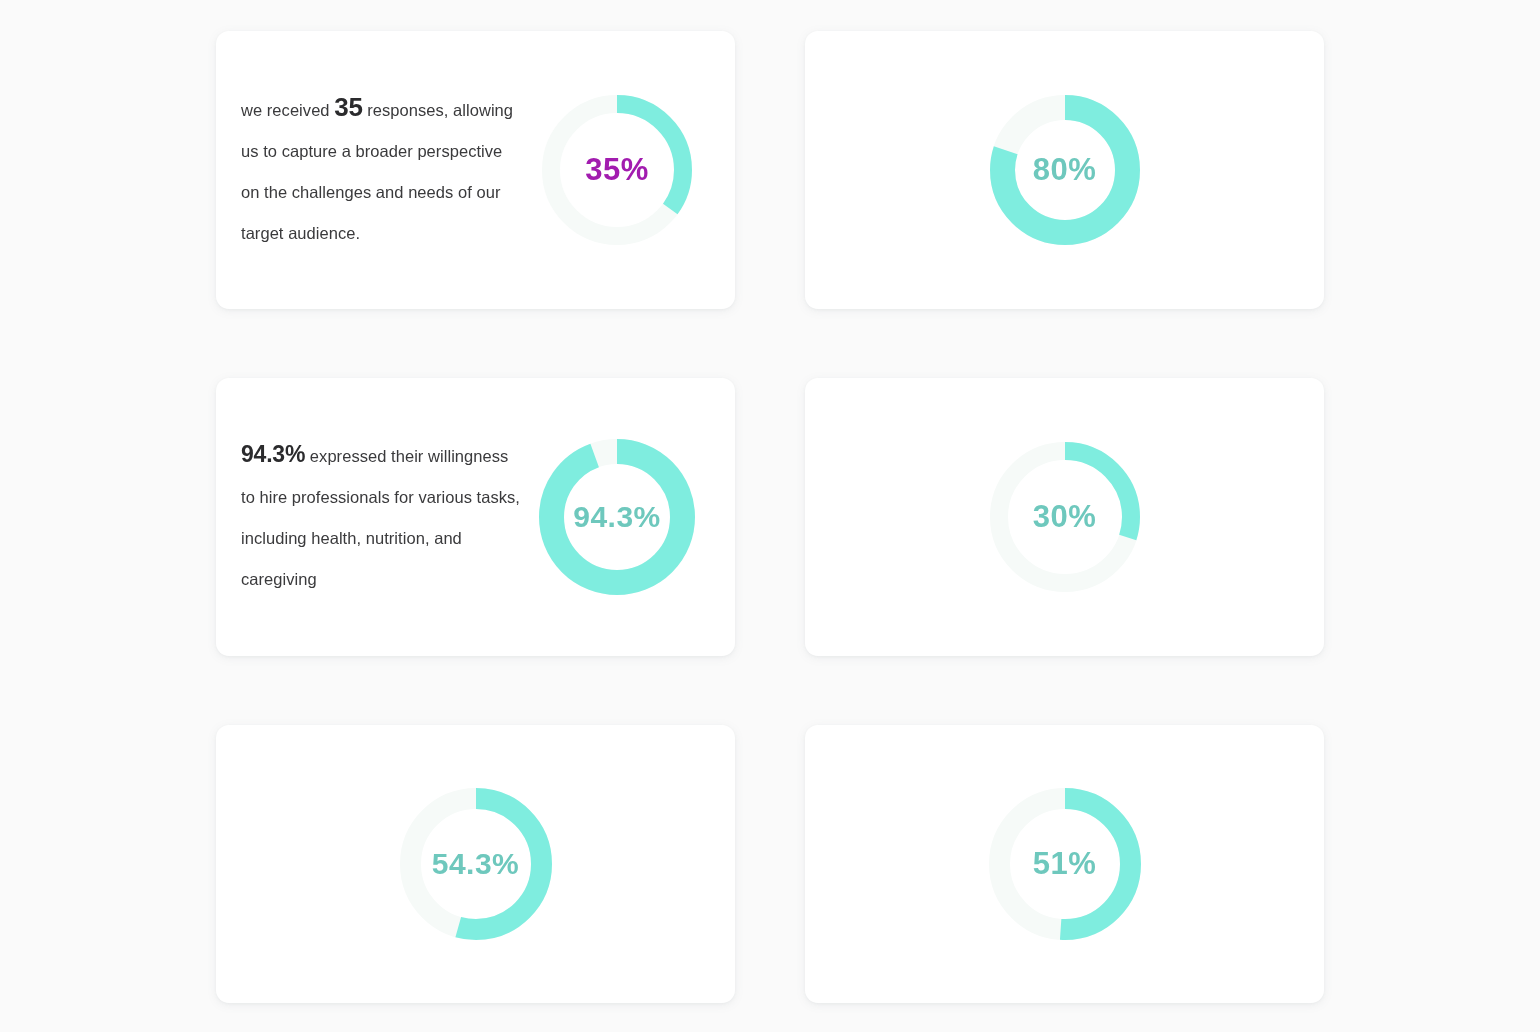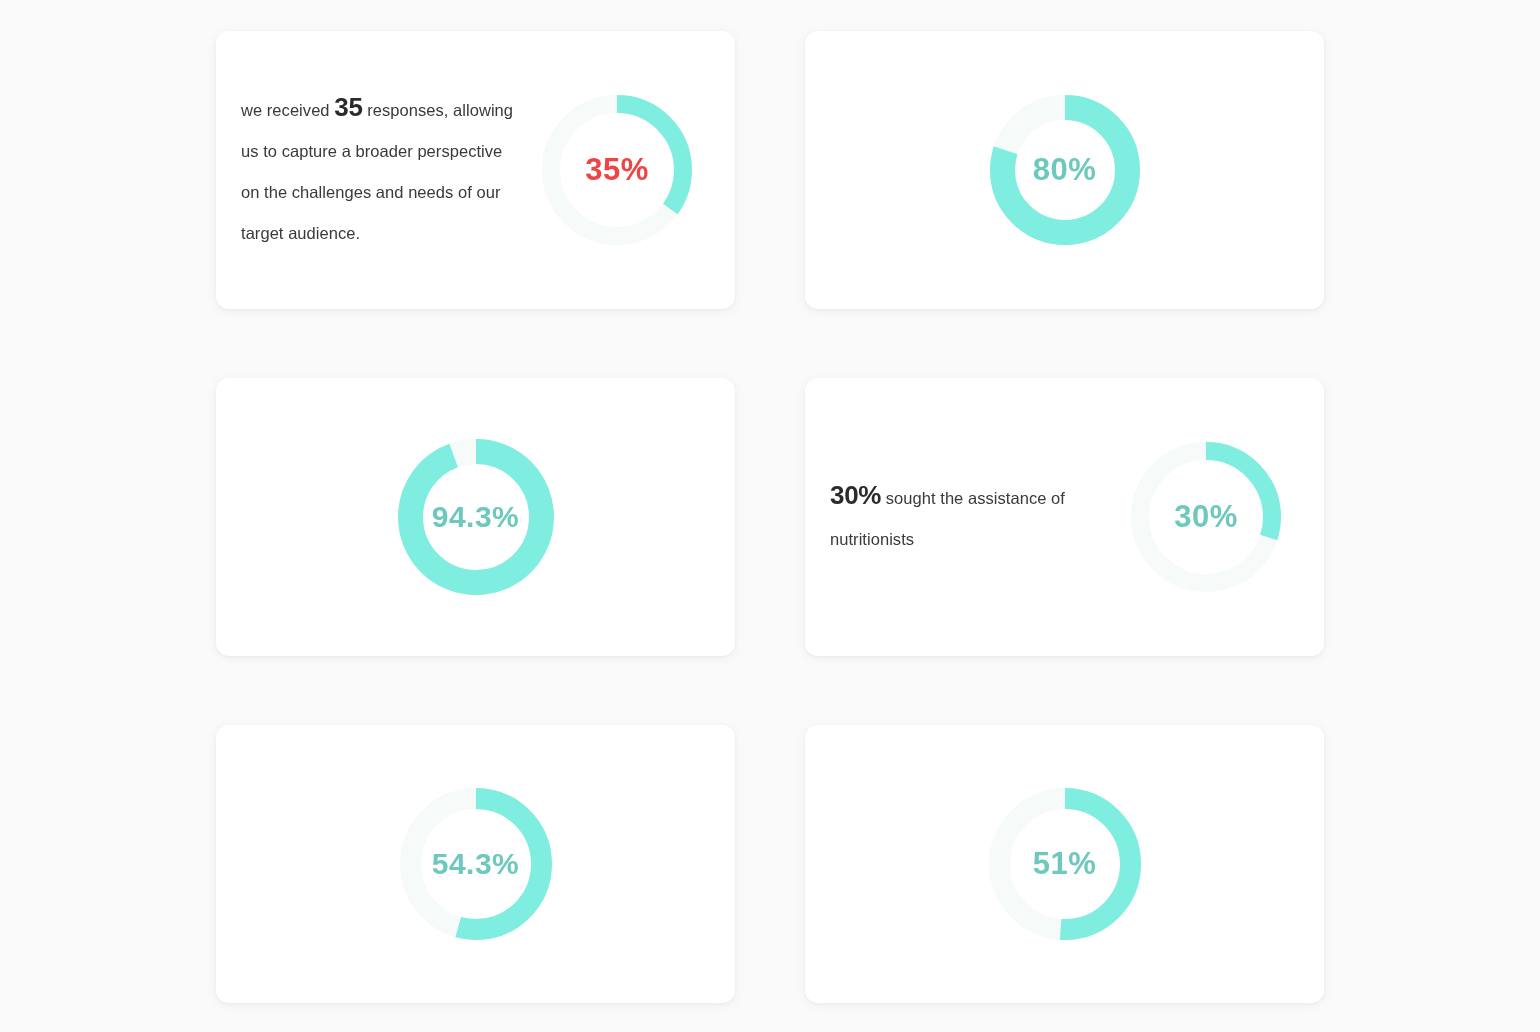--- a/index.html
+++ b/index.html
@@ -100,48 +100,48 @@
 <div class="stats-board">
   <div class="stats-grid" id="grid">
       <div class="stat-card">
         <p class="stat-text"><span>we received </span><span class="lead">35</span><span> responses, allowing us to capture a broader perspective on the challenges and needs of our target audience.</span></p>
         <div class="donut-wrap">
           <div class="donut" style="width: 150px; height: 150px;">
             <svg width="150" height="150" viewBox="0 0 150 150">
               <circle cx="75" cy="75" r="66" fill="none" stroke="#f6faf8" stroke-width="18"></circle>
               <circle cx="75" cy="75" r="66" fill="none" stroke="#7feddf" stroke-width="18" stroke-linecap="butt" stroke-dasharray="145.14158059584844 269.54864967800427" transform="rotate(-90 75 75)"></circle>
             </svg>
-            <div class="donut-label sz-lg" style="color: #ef4444;">35%</div>
+            <div class="donut-label sz-lg" style="color: #a21caf;">35%</div>
           </div>
         </div>
       </div>
       <div class="stat-card">
         <div class="donut-wrap">
           <div class="donut" style="width: 150px; height: 150px;">
             <svg width="150" height="150" viewBox="0 0 150 150">
               <circle cx="75" cy="75" r="62.5" fill="none" stroke="#f6faf8" stroke-width="25"></circle>
               <circle cx="75" cy="75" r="62.5" fill="none" stroke="#7feddf" stroke-width="25" stroke-linecap="butt" stroke-dasharray="314.1592653589793 78.53981633974479" transform="rotate(-90 75 75)"></circle>
             </svg>
             <div class="donut-label sz-lg" style="color: rgb(110, 200, 189);">80%</div>
           </div>
         </div>
       </div>
       <div class="stat-card">
+        <p class="stat-text"><span> </span><span class="lead-sm">94.3%</span><span> expressed their willingness to hire professionals for various tasks, including health, nutrition, and caregiving</span></p>
         <div class="donut-wrap">
           <div class="donut" style="width: 156px; height: 156px;">
             <svg width="156" height="156" viewBox="0 0 156 156">
               <circle cx="78" cy="78" r="65.5" fill="none" stroke="#f6faf8" stroke-width="25"></circle>
               <circle cx="78" cy="78" r="65.5" fill="none" stroke="#7feddf" stroke-width="25" stroke-linecap="butt" stroke-dasharray="388.0903652759079 23.45827234435501" transform="rotate(-90 78 78)"></circle>
             </svg>
             <div class="donut-label sz-md" style="color: rgb(110, 200, 189);">94.3%</div>
           </div>
         </div>
       </div>
       <div class="stat-card">
-        <p class="stat-text"><span> </span><span class="lead">30%</span><span>  sought the assistance of nutritionists</span></p>
         <div class="donut-wrap">
           <div class="donut" style="width: 150px; height: 150px;">
             <svg width="150" height="150" viewBox="0 0 150 150">
               <circle cx="75" cy="75" r="66" fill="none" stroke="#f6faf8" stroke-width="18"></circle>
               <circle cx="75" cy="75" r="66" fill="none" stroke="#7feddf" stroke-width="18" stroke-linecap="butt" stroke-dasharray="124.4070690821558 290.2831611916969" transform="rotate(-90 75 75)"></circle>
             </svg>
             <div class="donut-label sz-lg" style="color: rgb(110, 200, 189);">30%</div>
           </div>
         </div>
       </div>

